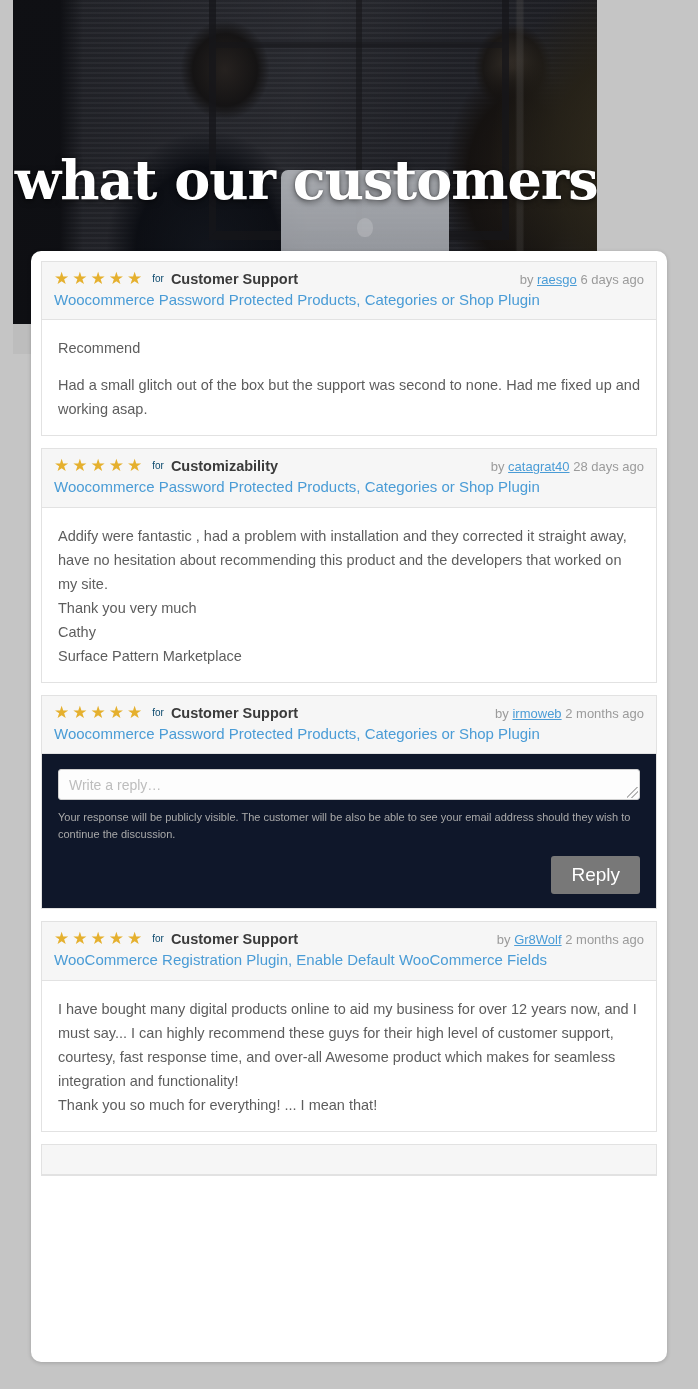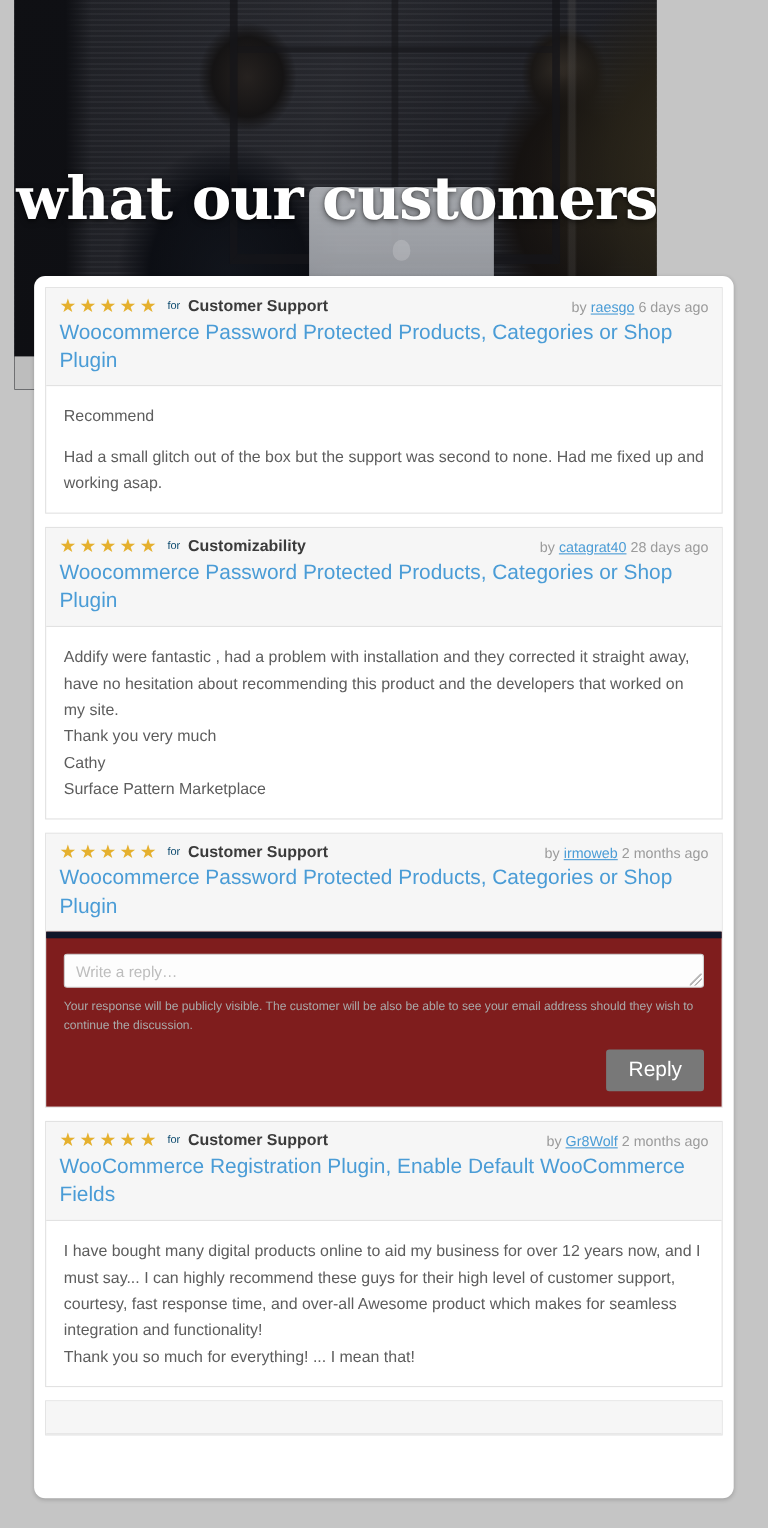--- a/index.html
+++ b/index.html
@@ -120,37 +120,37 @@
     justify-content: space-between;
   }
   .head-left { display: flex; align-items: center; gap: 7px; white-space: nowrap; }
   .stars { color: #e5b02e; font-size: 17px; letter-spacing: 3px; line-height: 1; }
   .for-label { font-size: 10px; color: #0c4a6e; }
   .for-topic { font-size: 14.5px; color: #3b3b3b; font-weight: bold; }
   .head-right { font-size: 13px; color: #9b9b9b; white-space: nowrap; }
   .head-right .by { color: #9b9b9b; }
   .head-right .author { color: #4a9cd6; }
   .head-right .when { color: #9b9b9b; }
-  .product-line { margin-top: 3px; font-size: 19px; line-height: 1.35; }
+  .product-line { margin-top: 3px; font-size: 15px; line-height: 1.35; }
   .product-line a { color: #4a9cd6; text-decoration: none; }
   .product-sep { color: #4a9cd6; }
 
   .review-body { padding: 16px 16px 14px 16px; }
   .review-body p {
     margin: 0 0 13px 0;
     font-size: 14.5px;
     line-height: 1.66;
     color: #5d5d5d;
   }
   .review-body p:last-child { margin-bottom: 0; }
 
   
   .reply-area {
-    background: #7f1d1d;
-    border-top: 6px solid #0f172a;
+    background: #0f172a;
+    border-top: 1px solid #0f172a;
     padding: 14px 16px 14px 16px;
   }
   .reply-box {
     position: relative;
     width: 100%;
     height: 31px;
     background: #fdfdfd;
     border: 1px solid #cfcfcf;
     border-radius: 3px;
     padding: 6px 10px;

